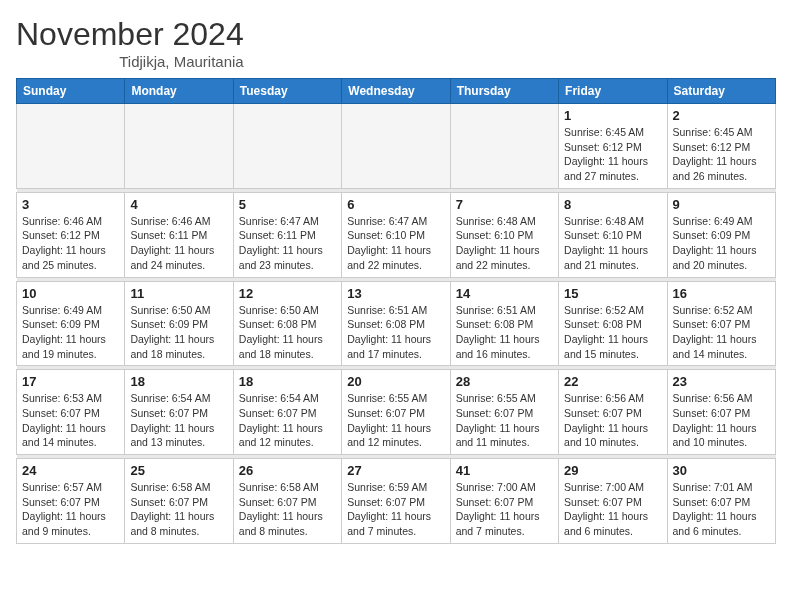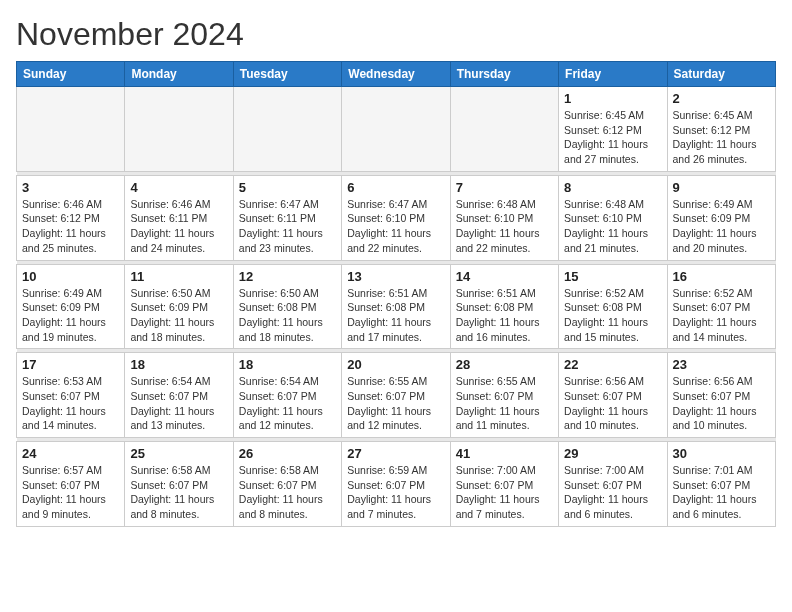--- a/index.html
+++ b/index.html
@@ -84,20 +84,21 @@
       line-height: 1.4;
       font-size: 10.5px;
     }
   </style>
 </head>
 <body>
 
 <div class="header">
   <div class="title-area">
     <div class="month-title">November 2024</div>
+    <div class="location">Tidjikja, Mauritania</div>
   </div>
 </div>
 
 <table class="calendar">
   <thead>
     <tr>
     <th>Sunday</th>
         <th>Monday</th>
         <th>Tuesday</th>
         <th>Wednesday</th>

